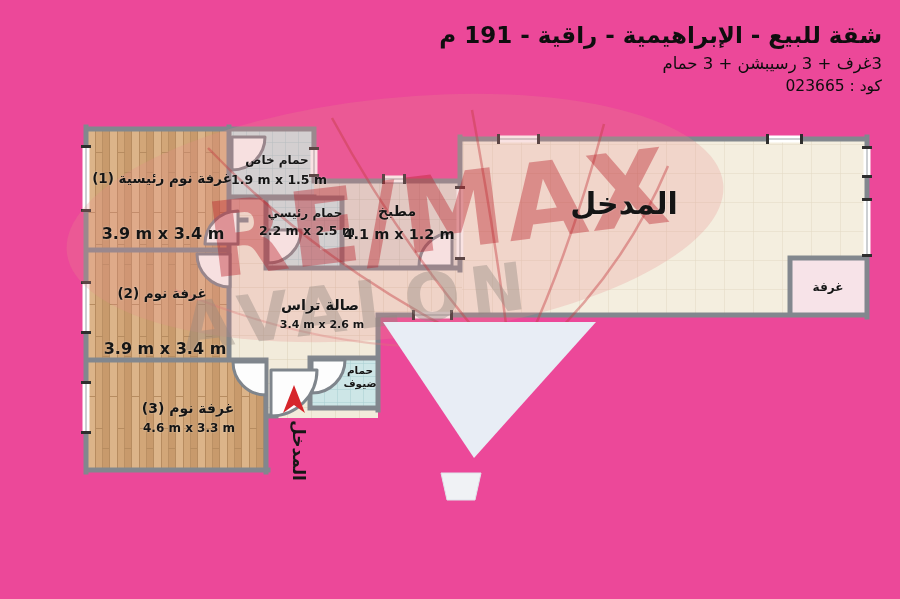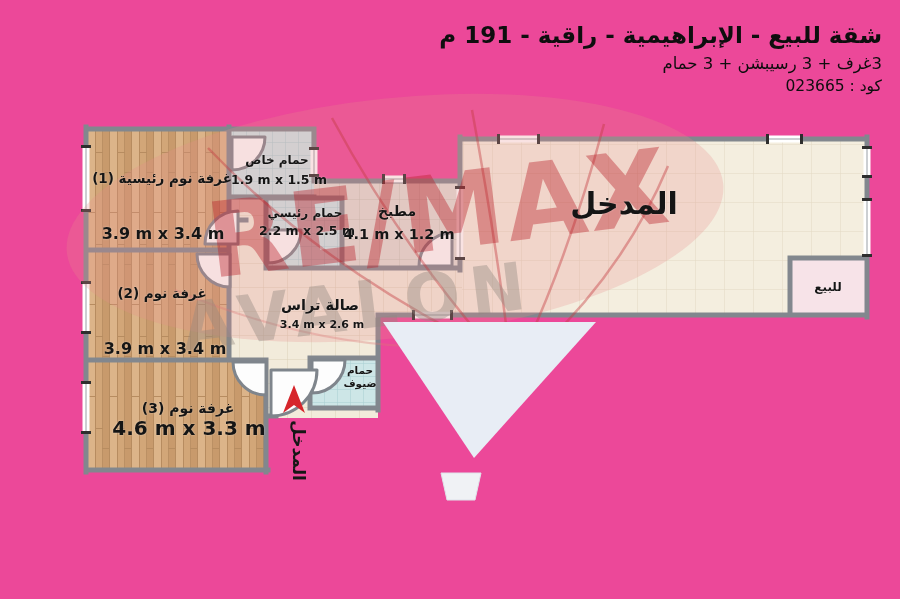--- a/index.html
+++ b/index.html
@@ -9,21 +9,21 @@
   .hdr{position:absolute;right:18px;text-align:right;direction:rtl;white-space:nowrap;color:#0e0e0e;}
   .hdr-title{top:22px;font-size:23px;font-weight:700;}
   .hdr-sub{top:54px;font-size:16.5px;font-weight:500;}
   .hdr-code{top:77px;font-size:15.5px;font-weight:500;margin-left:16px;}
   .rl{position:absolute;transform:translate(-50%,-50%);white-space:nowrap;font-weight:700;
       color:#151515;text-shadow:0 0 2px rgba(255,255,255,.45);z-index:5;}
   .ar{direction:rtl;}
   .ltr{direction:ltr;}
   .fs12{font-size:12px;} .fs125{font-size:12.5px;} .fs135{font-size:13.5px;}
   .fs14{font-size:14px;} .fs145{font-size:14.5px;} .fs15{font-size:11px;}
-  .fs16{font-size:16px;margin-top:36px;} .fs165{font-size:20px;}
+  .fs16{font-size:16px;margin-top:36px;} .fs165{font-size:12px;}
   .fs23{font-size:23px;} .fs30{font-size:30px;}
   .fs105{font-size:10.5px;line-height:13px;text-align:center;}
   .entr{position:absolute;left:309px;top:420px;transform:rotate(90deg);transform-origin:top left;
         font-size:17px;font-weight:700;white-space:nowrap;z-index:6;}
 </style>
 </head>
 <body>
 
 <div id="stage">
 
@@ -205,16 +205,16 @@
   <div class="rl ar fs30" style="left:624px;top:203px;">المدخل</div>
 
   <div class="rl ar fs145" style="left:320px;top:305px;">صالة تراس</div>
   <div class="rl ltr fs15" style="left:322px;top:324px;">3.4 m x 2.6 m</div>
 
   <div class="rl ar fs105" style="left:360px;top:377px;">
     <div>حمام</div>
     <div>ضيوف</div>
   </div>
 
-  <div class="rl ar fs12" style="left:828px;top:287px;">للبيع</div>
+  <div class="rl ar fs12" style="left:828px;top:287px;">غرفة</div>
 
   <div class="entr ar">المدخل</div>
 </div>
 
 </body></html>

